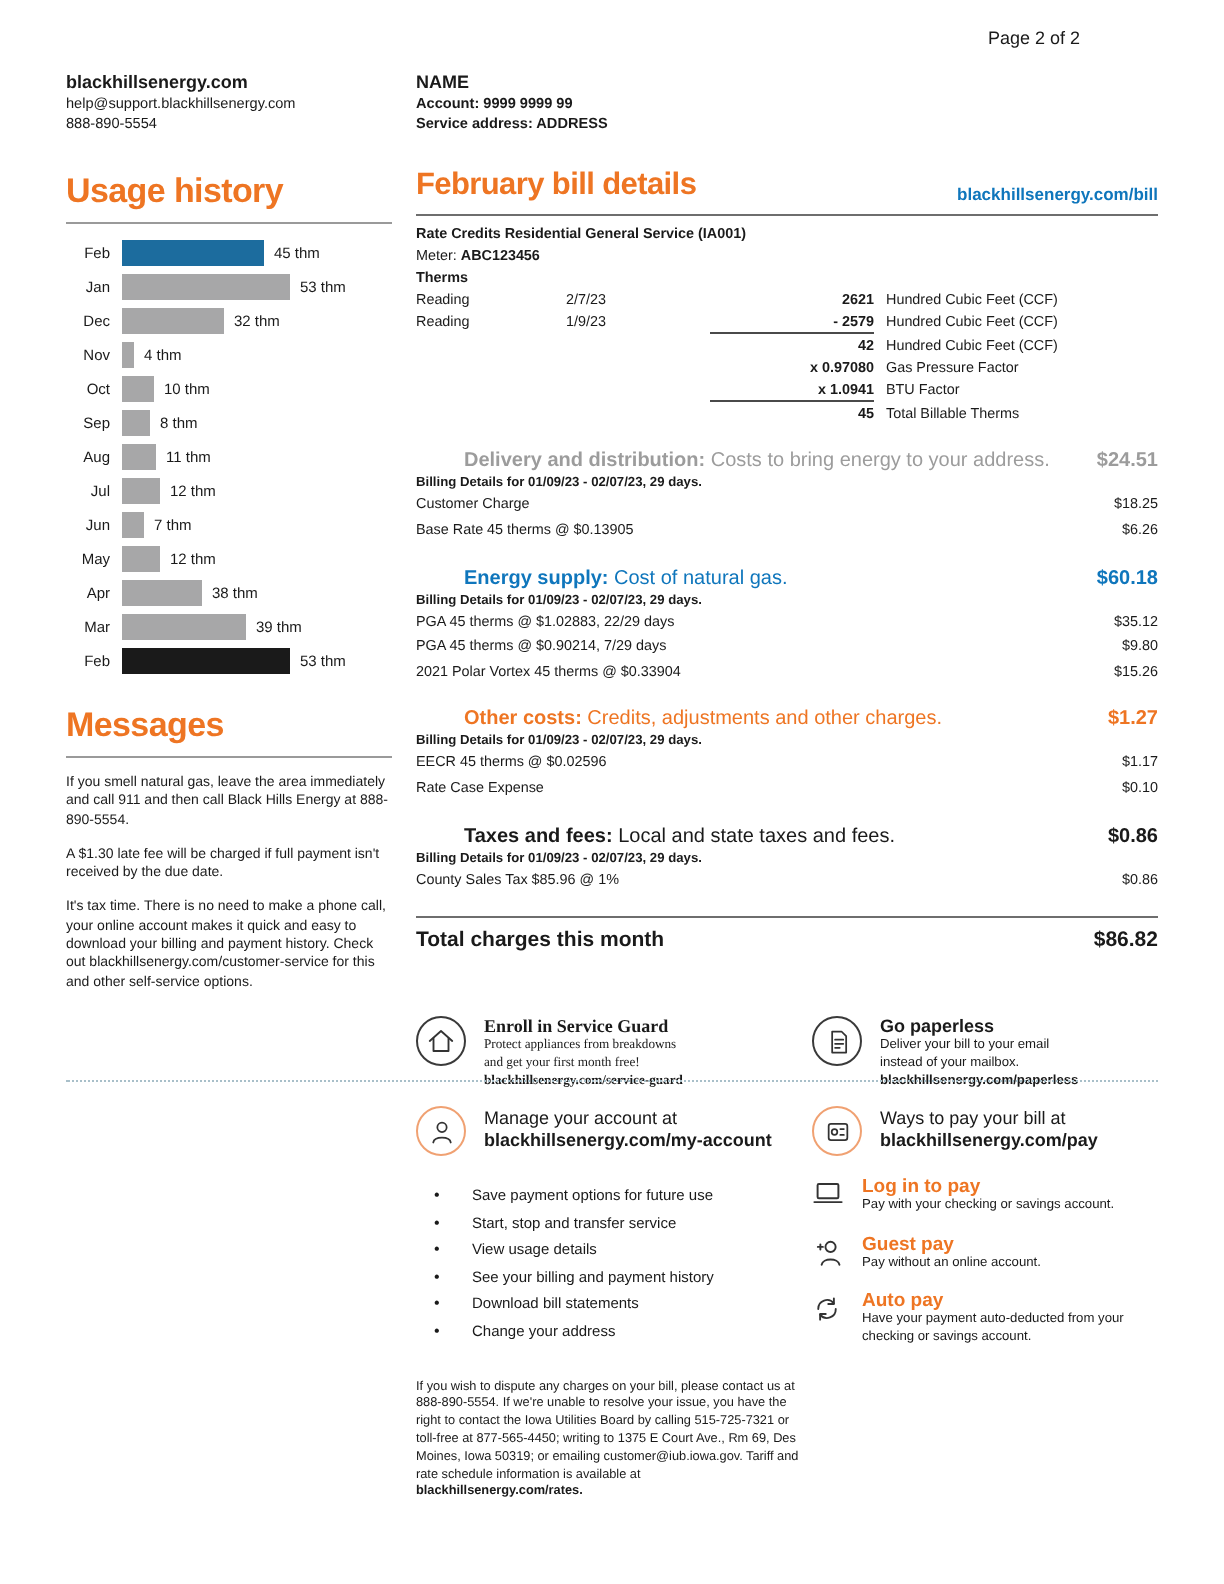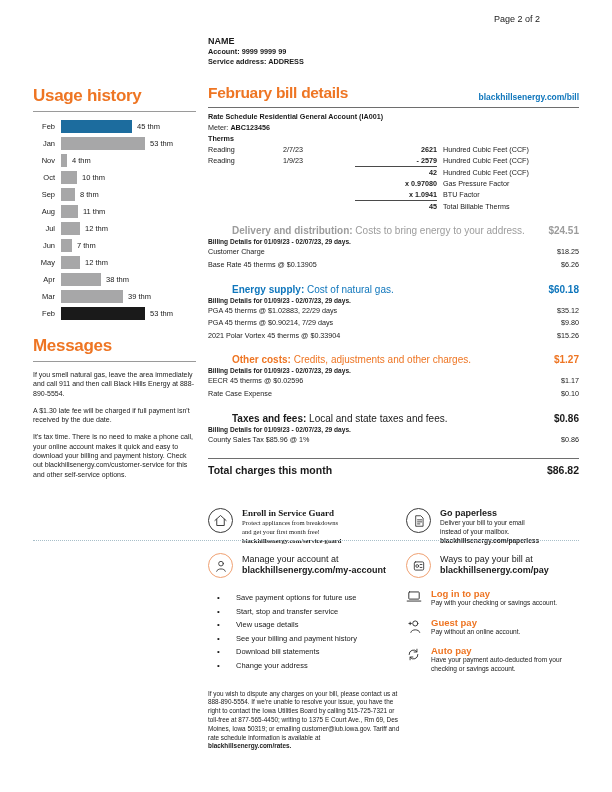--- a/index.html
+++ b/index.html
@@ -93,40 +93,50 @@
 
   svg.glyph { display:block; }
 </style>
 </head>
 <body>
 
 <div class="page">
 
   <div class="page-num">Page 2 of 2</div>
 
+  <div class="company">
+    <div class="web">blackhillsenergy.com</div>
+    <div class="sm">help@support.blackhillsenergy.com</div>
+    <div class="sm">888-890-5554</div>
+  </div>
 
   <div class="custinfo">
     <div class="nm">NAME</div>
     <div class="sm">Account: 9999 9999 99</div>
     <div class="sm">Service address: ADDRESS</div>
   </div>
 
   <div class="left-col">
     <div class="sec-title">Usage history</div>
     <div class="rule"></div>
     <div class="chart" id="usage-chart">
         <div class="chart-row">
           <span class="chart-label">Feb</span>
           <div class="chart-bar" style="width: 71px; background: rgb(28, 108, 158);"></div>
           <span class="chart-value">45 thm</span>
         </div>
         <div class="chart-row">
           <span class="chart-label">Jan</span>
           <div class="chart-bar" style="width: 84px; background: rgb(167, 167, 168);"></div>
           <span class="chart-value">53 thm</span>
+        </div>
+        <div class="chart-row">
+          <span class="chart-label">Dec</span>
+          <div class="chart-bar" style="width: 51px; background: rgb(167, 167, 168);"></div>
+          <span class="chart-value">32 thm</span>
         </div>
         <div class="chart-row">
           <span class="chart-label">Nov</span>
           <div class="chart-bar" style="width: 6px; background: rgb(167, 167, 168);"></div>
           <span class="chart-value">4 thm</span>
         </div>
         <div class="chart-row">
           <span class="chart-label">Oct</span>
           <div class="chart-bar" style="width: 16px; background: rgb(167, 167, 168);"></div>
           <span class="chart-value">10 thm</span>
@@ -183,21 +193,21 @@
   </div>
 
   <div class="right-col">
     <div class="bill-head">
       <div class="bill-title">February bill details</div>
       <div class="bill-link">blackhillsenergy.com/bill</div>
     </div>
     <div class="rule dark"></div>
 
     <div class="meta-wrap">
-      <div class="meta bold">Rate Schedule Residential General Account (IA001)</div>
+      <div class="meta bold">Rate Credits Residential General Service (IA001)</div>
       <div class="meta"><span>Meter: </span><span class="bold">ABC123456</span></div>
       <div class="meta bold">Therms</div>
     </div>
 
     <div id="readings">
         <div class="r-row">
           <span class="r-label">Reading</span>
           <span class="r-date">2/7/23</span>
           <span class="r-value">2621</span>
           <span class="r-unit">Hundred Cubic Feet (CCF)</span>

